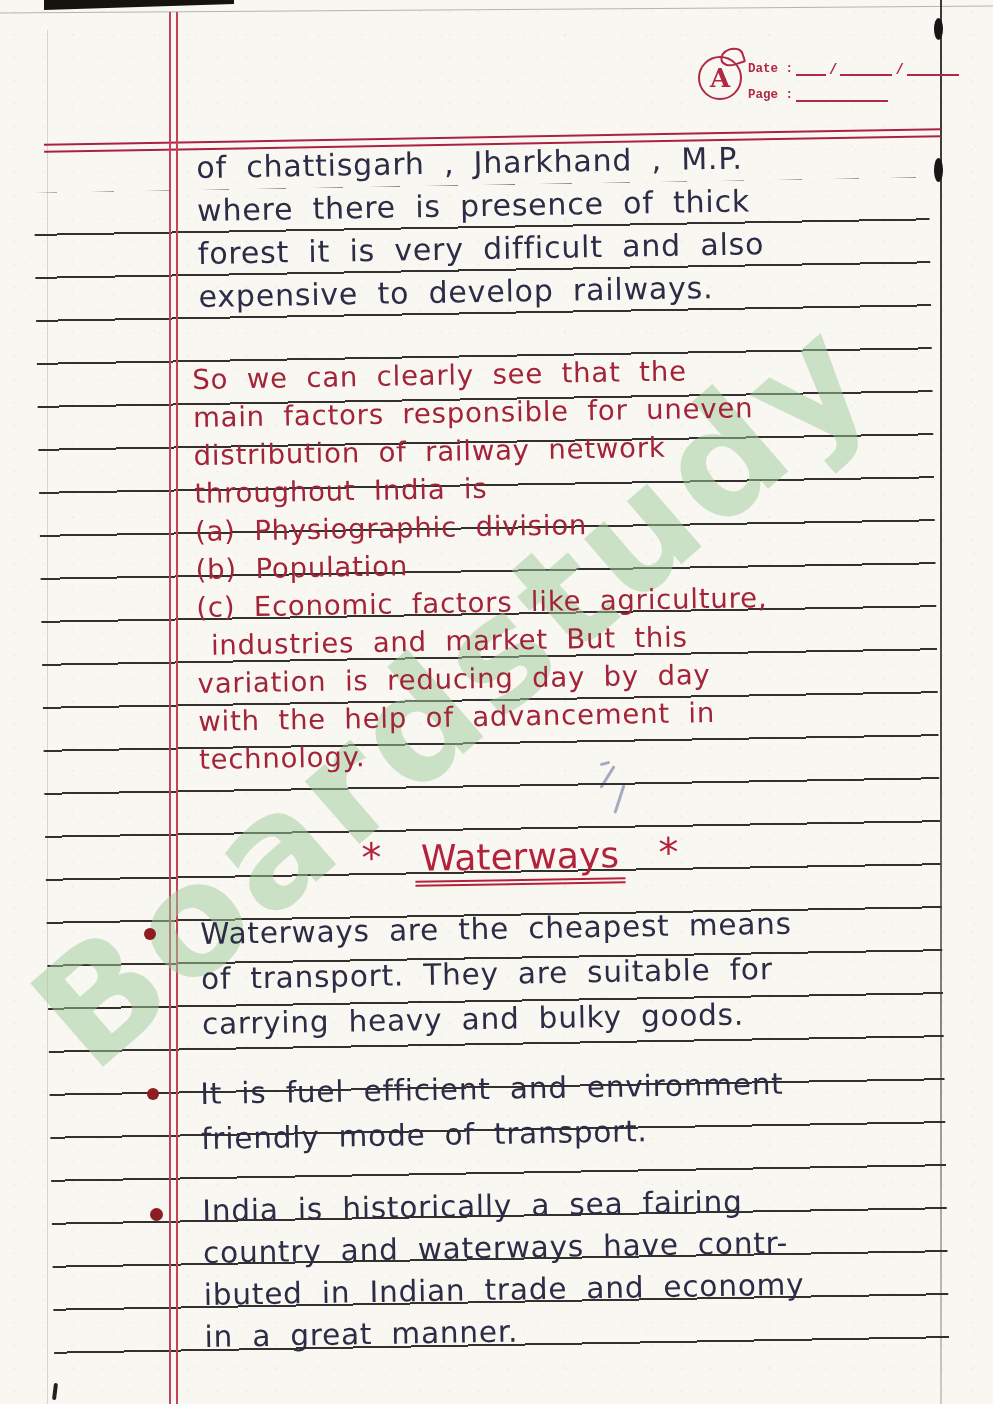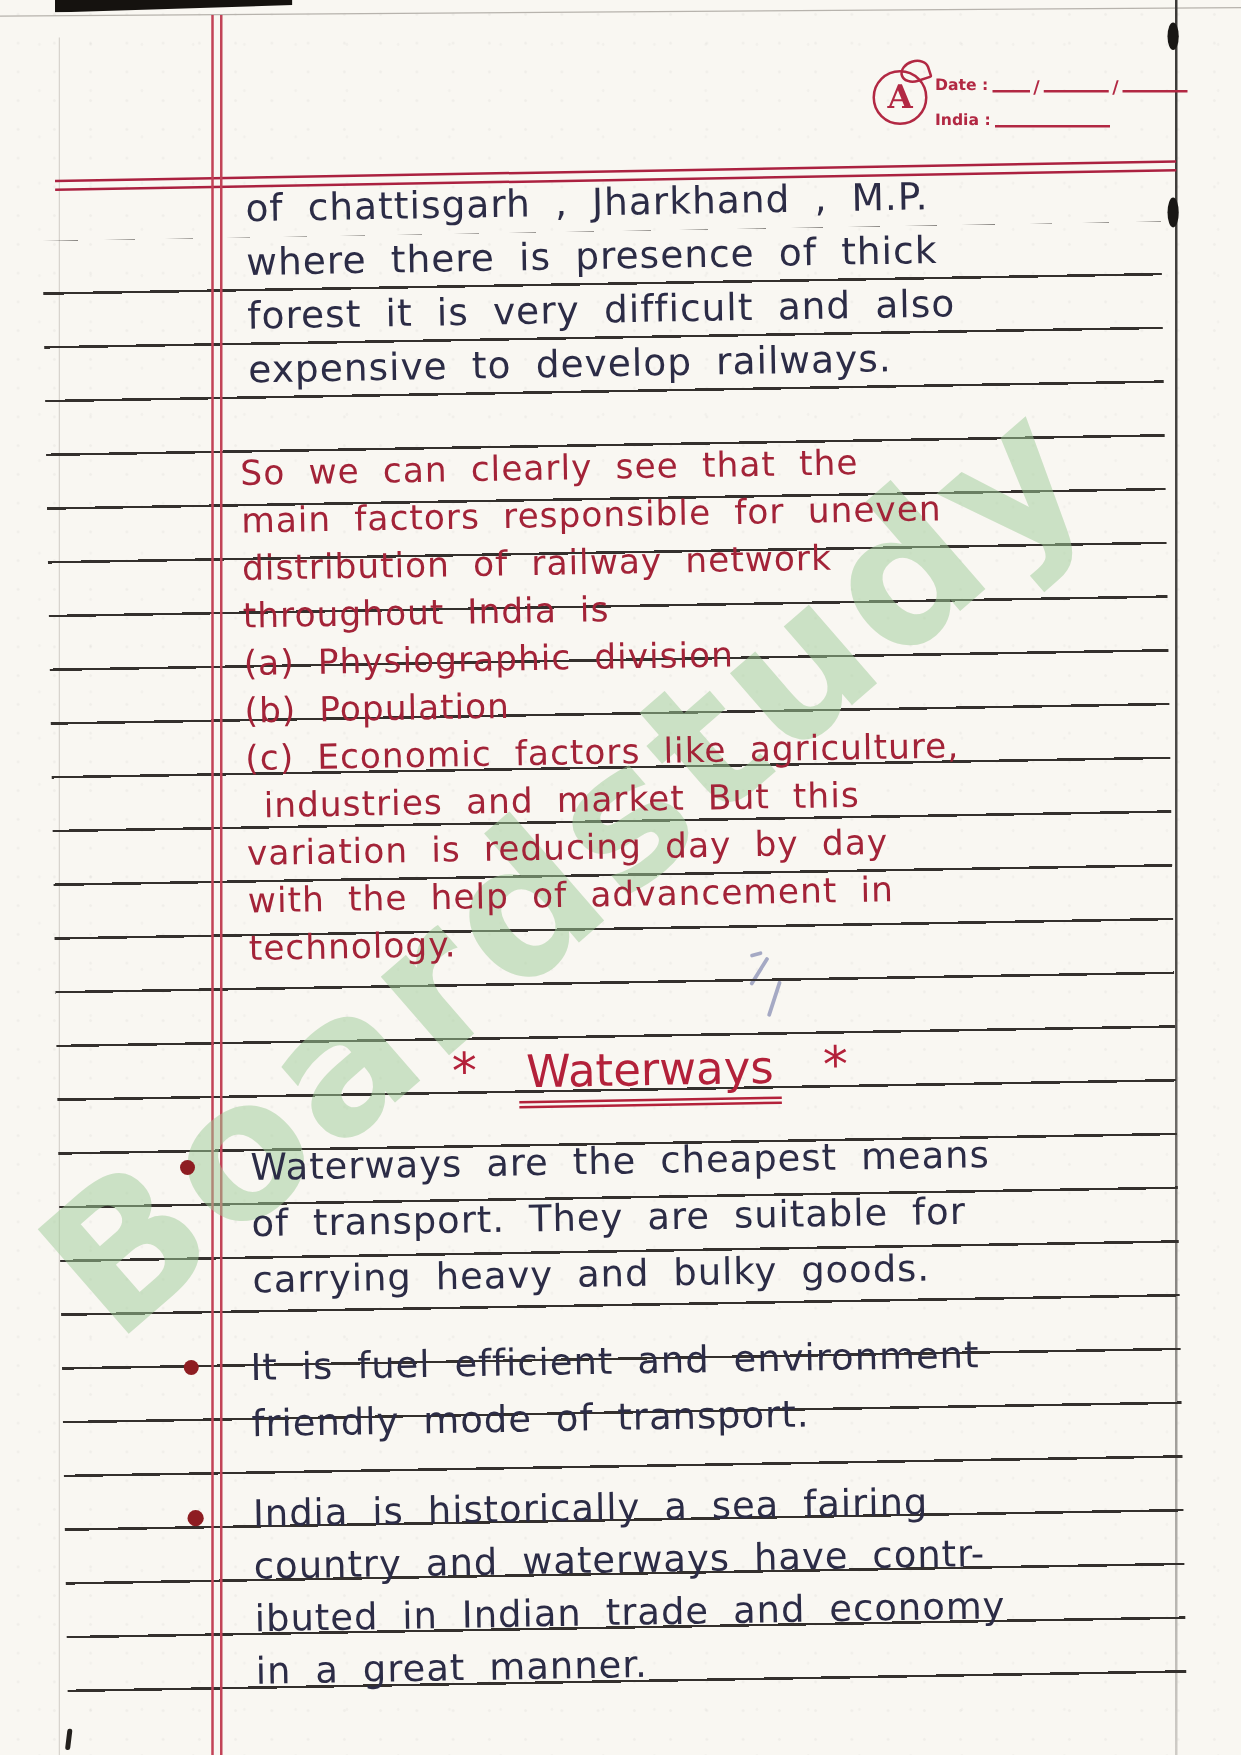--- a/index.html
+++ b/index.html
@@ -52,21 +52,21 @@
     color:rgba(158,203,152,0.50);white-space:nowrap;user-select:none;}
 
   
   .stamp{position:absolute;left:698px;top:50px;width:230px;height:66px;color:#b22843;z-index:4;}
   .stamp-circle{position:absolute;left:0;top:6px;width:40px;height:40px;border:2.5px solid #b22843;
     border-radius:50%;display:flex;align-items:center;justify-content:center;
     font-family:"DejaVu Serif",serif;font-weight:bold;font-size:26px;}
   .stamp-ribbon{position:absolute;left:22px;top:-2px;width:20px;height:14px;
     border:2px solid #b22843;border-radius:60% 60% 10% 60%;transform:rotate(-18deg);background:transparent;}
   .stamp-row{position:absolute;left:50px;font-size:12.5px;font-weight:bold;white-space:nowrap;
-    display:flex;align-items:flex-start;gap:3px;}
+    display:flex;align-items:flex-end;gap:3px;font-family:Liberation Mono, monospace;}
   .row-date{top:10px;}
   .row-page{top:38px;}
   .blank-line{display:inline-block;border-bottom:2px solid #b22843;height:12px;}
   .bl-s{width:30px;}.bl-m{width:52px;}.bl-l{width:92px;}
   .slash{font-size:14px;font-weight:bold;transform:translateY(2px);}
 
   
   .hw{position:absolute;z-index:5;transform:rotate(-1deg);transform-origin:left top;
     white-space:nowrap;}
   .hline{letter-spacing:0.8px;word-spacing:9px;}
@@ -121,21 +121,21 @@
     <div class="stamp-circle">A</div>
     <div class="stamp-row row-date">
       <span>Date :</span>
       <span class="blank-line bl-s"></span>
       <span class="slash">/</span>
       <span class="blank-line bl-m"></span>
       <span class="slash">/</span>
       <span class="blank-line bl-m"></span>
     </div>
     <div class="stamp-row row-page">
-      <span>India :</span>
+      <span>Page :</span>
       <span class="blank-line bl-l"></span>
     </div>
   </div>
 
   <div class="hw para1 dark">
     <div class="hline">of chattisgarh , Jharkhand , M.P.</div>
     <div class="hline">where there is presence of thick</div>
     <div class="hline">forest it is very difficult and also</div>
     <div class="hline">expensive to develop railways.</div>
   </div>

